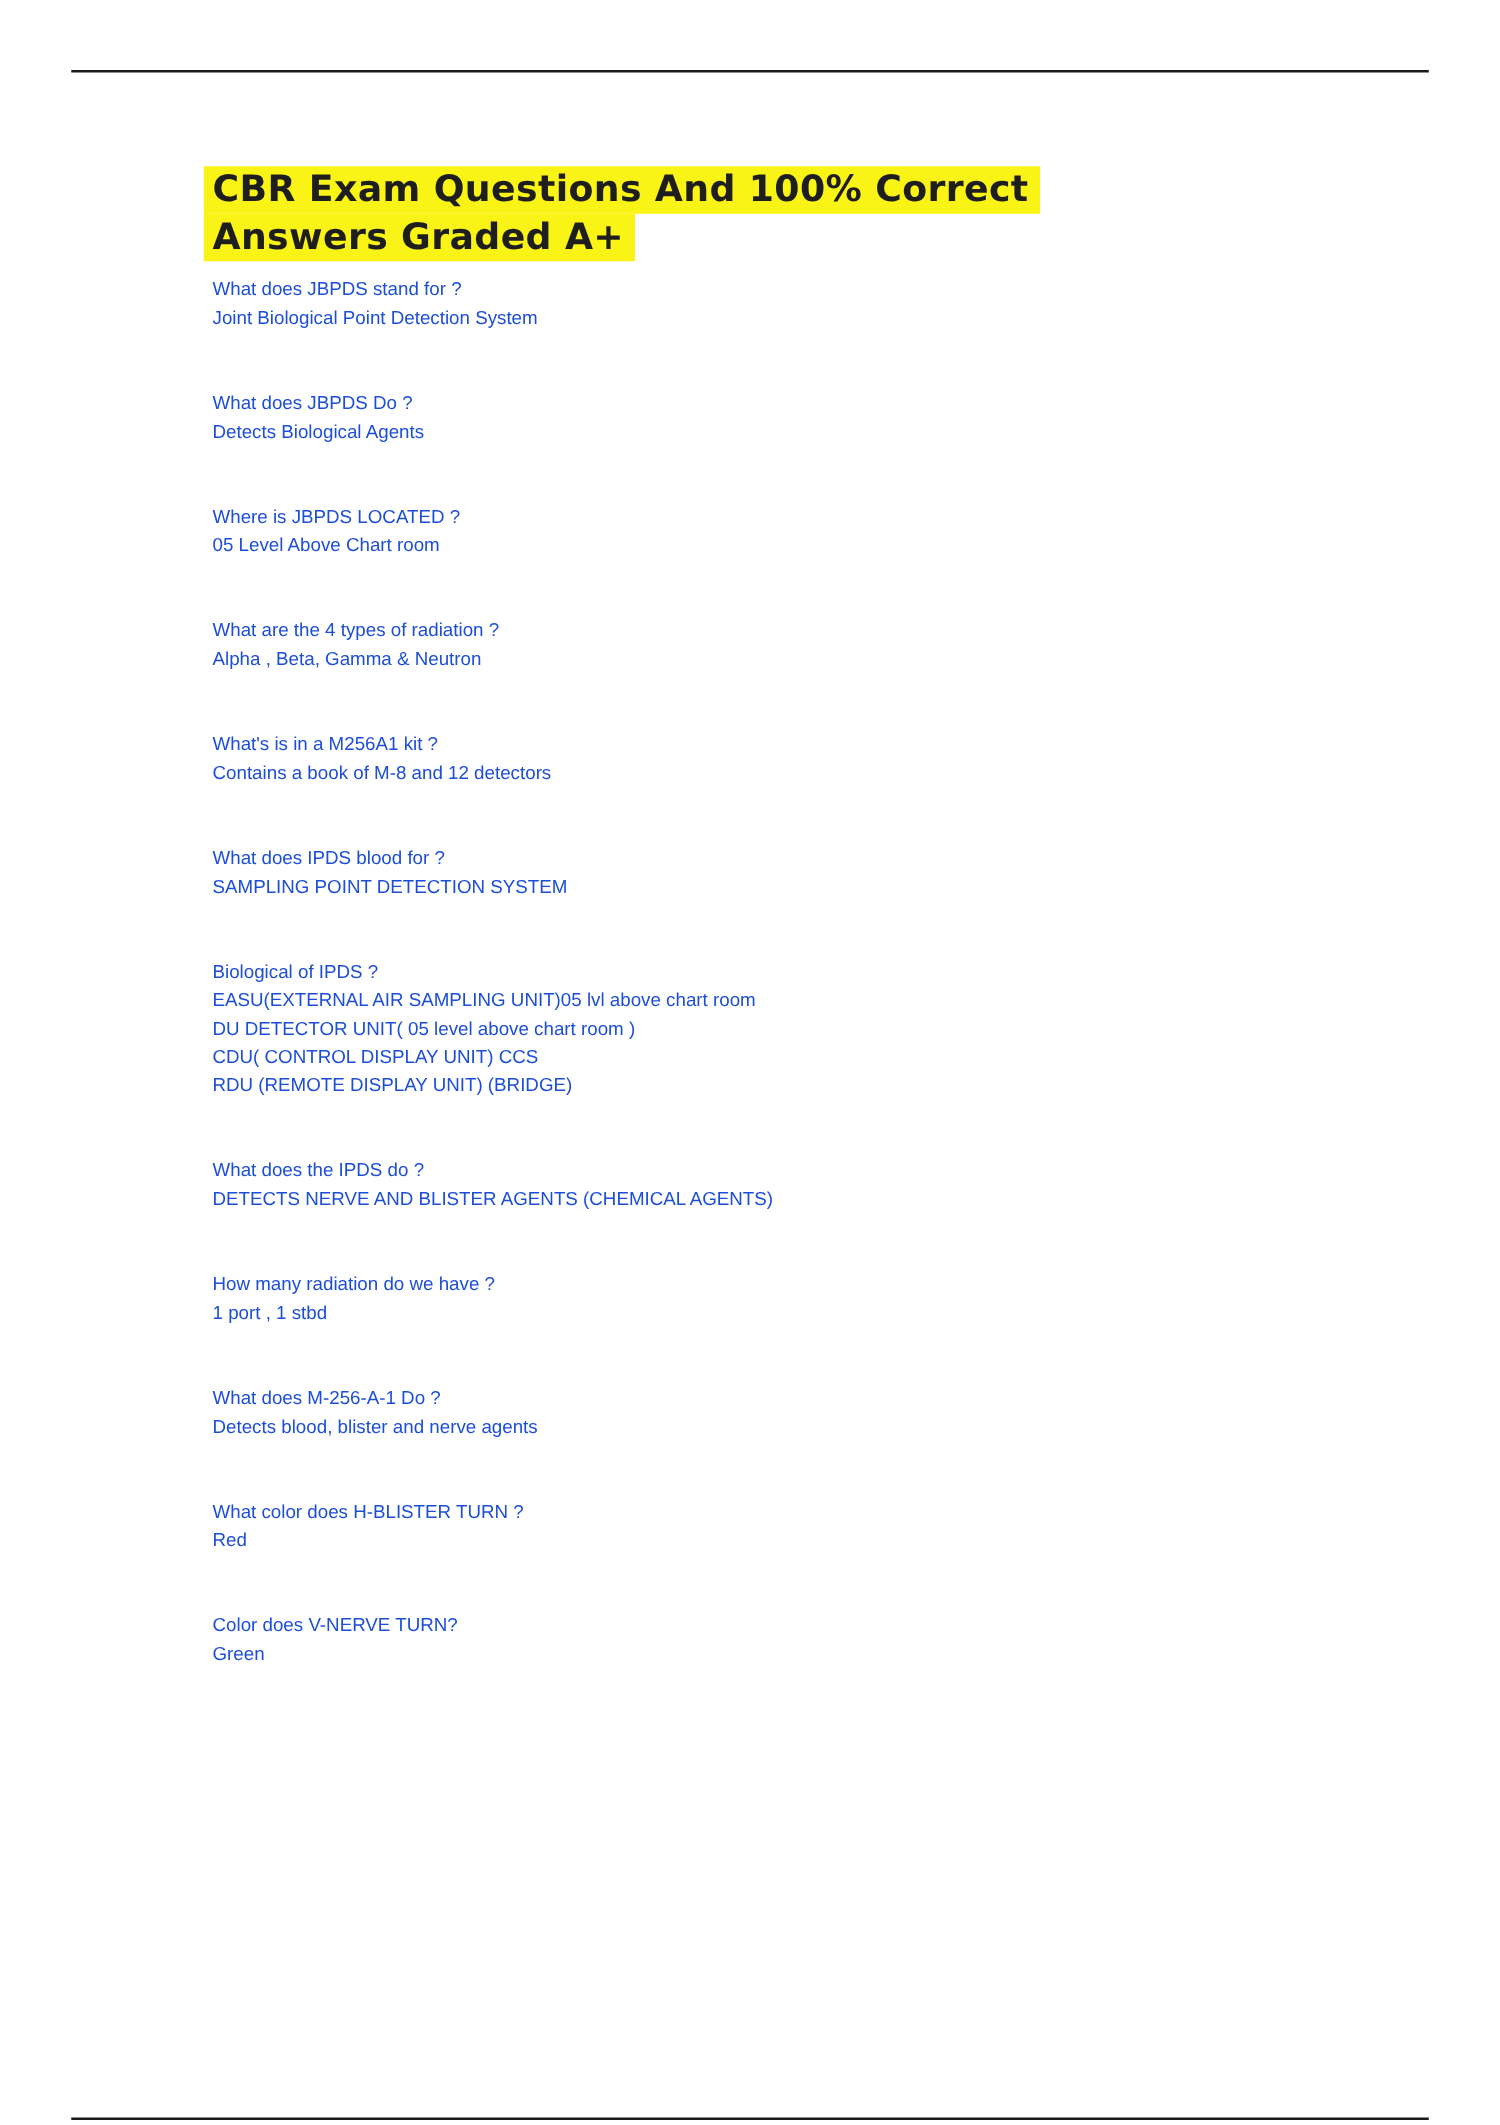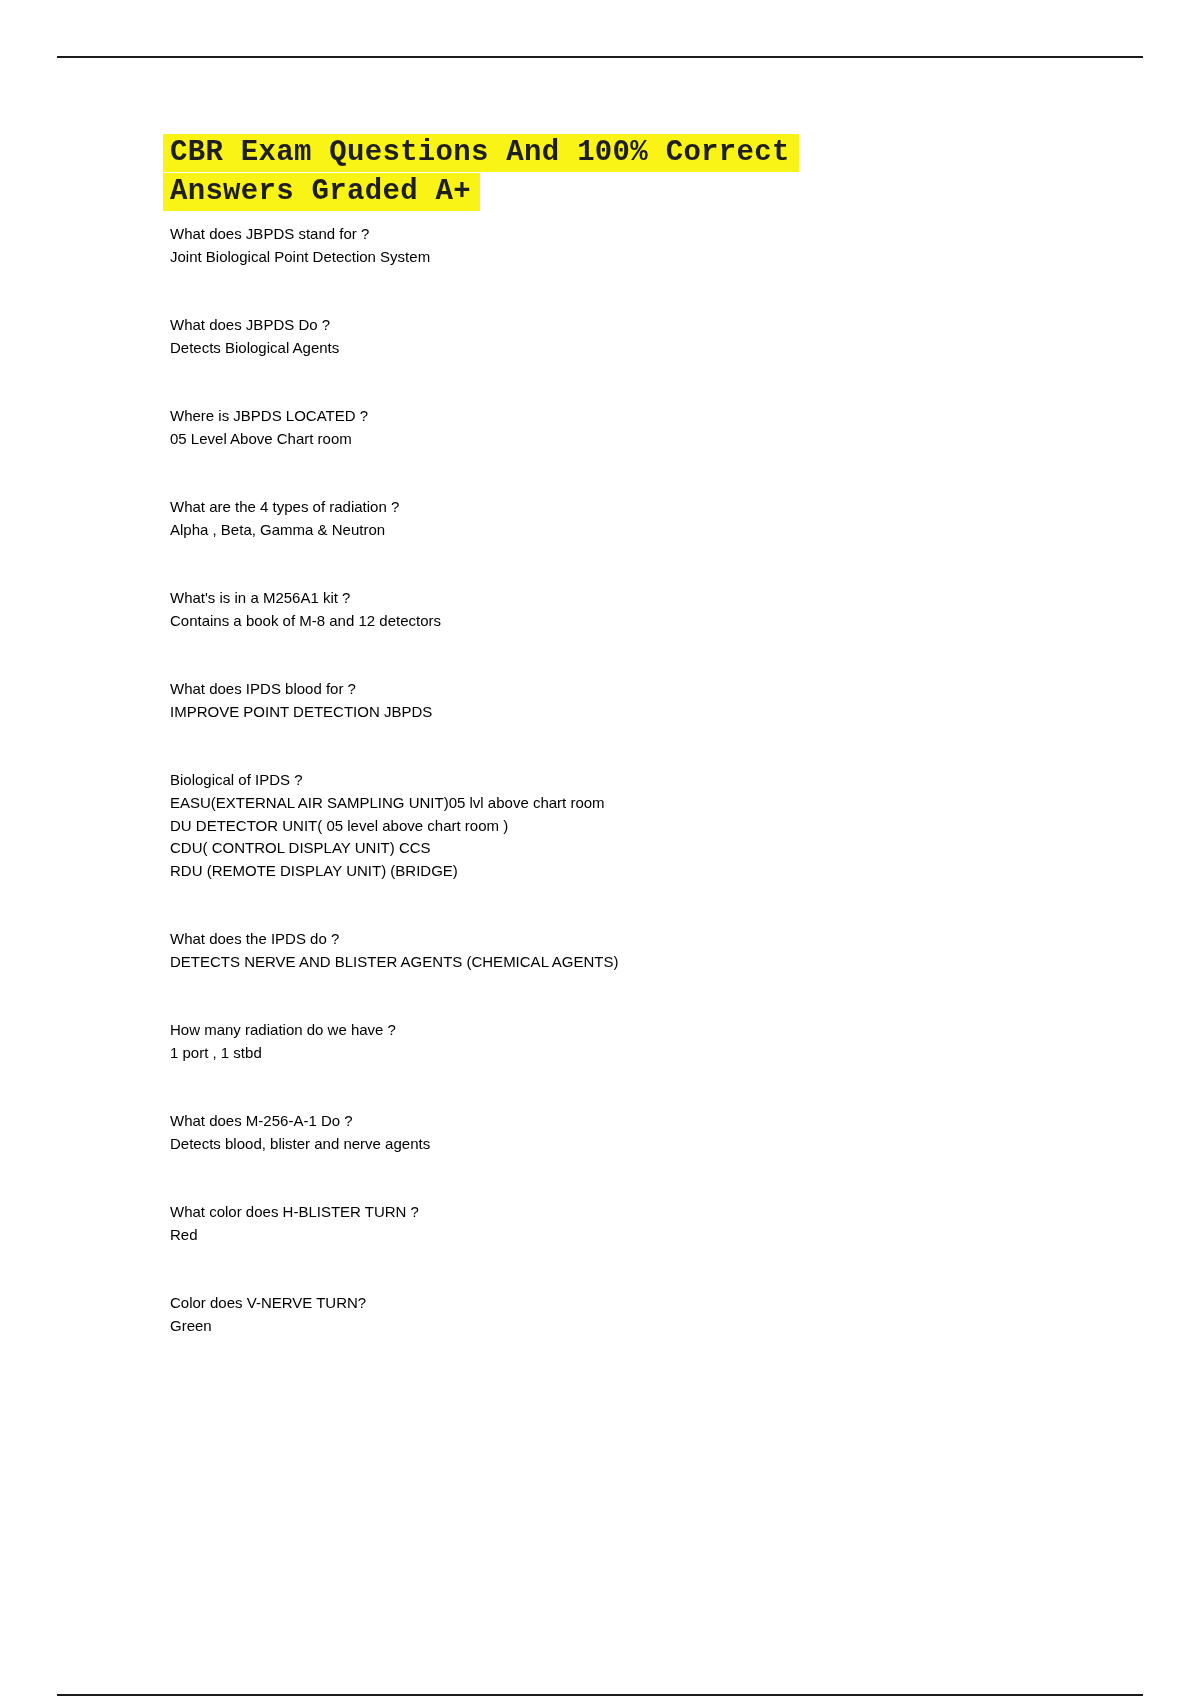--- a/index.html
+++ b/index.html
@@ -47,32 +47,31 @@
     color: #1e1e1e;
   }
   .title-line {
     white-space: nowrap;
   }
   .hl {
     display: inline-block;
     background: #faf316;
     padding: 1px 9px 2px 7px;
     margin-left: -7px;
-    font-family: Liberation Mono, monospace;
   }
 
   .qa-block {
     margin: 0 0 45.5px 0;
   }
   .qa-block p {
     margin: 0;
     padding: 0;
     font-size: 15px;
     line-height: 22.75px;
-    color: #000000;
+    color: #1d4ed8;
   }
   .qa-block .answer {
     white-space: pre-line;
   }
 </style>
 </head>
 <body>
 
 <div class="page">
 
@@ -105,21 +104,21 @@
       <p class="answer">Alpha , Beta, Gamma &amp; Neutron</p>
     </div>
 
     <div class="qa-block">
       <p class="question">What's is in a M256A1 kit ?</p>
       <p class="answer">Contains a book of M-8 and 12 detectors</p>
     </div>
 
     <div class="qa-block">
       <p class="question">What does IPDS blood for ?</p>
-      <p class="answer">IMPROVE POINT DETECTION JBPDS</p>
+      <p class="answer">SAMPLING POINT DETECTION SYSTEM</p>
     </div>
 
     <div class="qa-block">
       <p class="question">Biological of IPDS ?</p>
       <p class="answer">EASU(EXTERNAL AIR SAMPLING UNIT)05 lvl above chart room
 DU DETECTOR UNIT( 05 level above chart room )
 CDU( CONTROL DISPLAY UNIT) CCS
 RDU (REMOTE DISPLAY UNIT) (BRIDGE)</p>
     </div>
 

